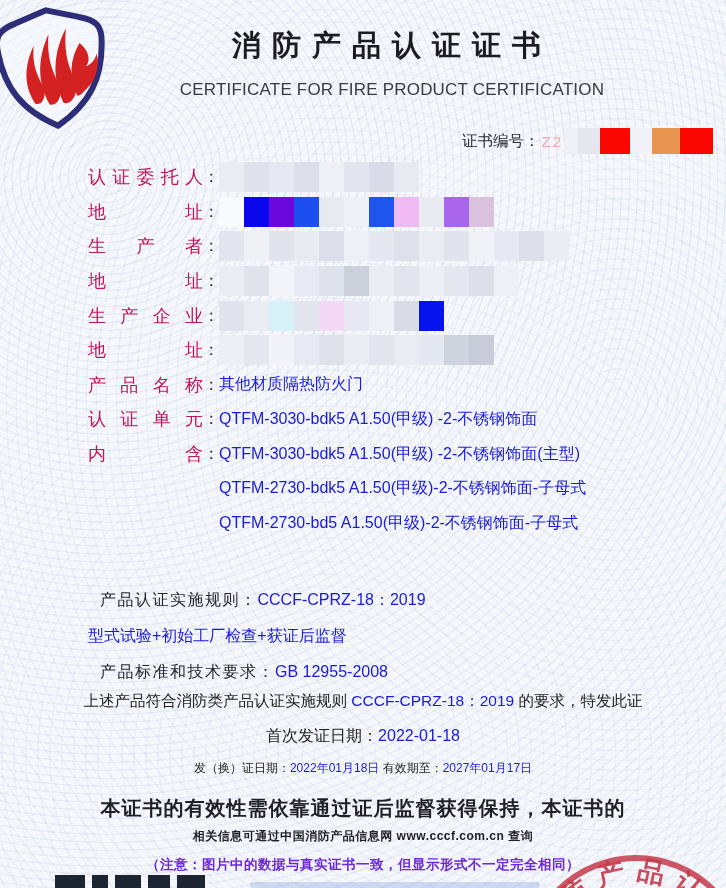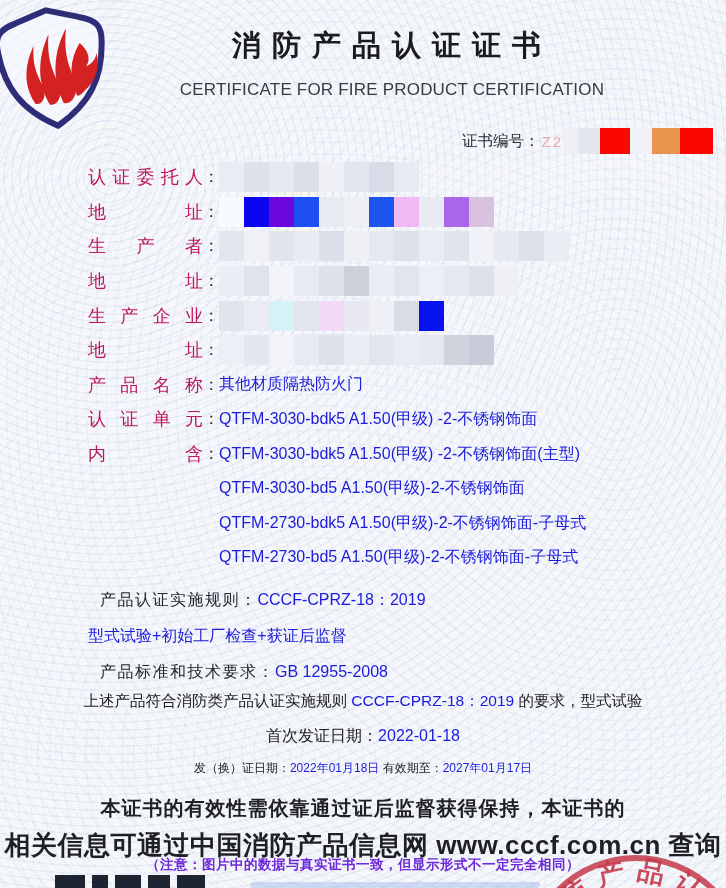--- a/index.html
+++ b/index.html
@@ -39,21 +39,21 @@
   .rules{top:582px;left:88px;width:620px;}
   .rrow{height:36px;display:flex;align-items:center;}
   .rlabel{font-size:16px;letter-spacing:1.5px;color:#26262e;margin-left:12px;}
   
   .cline{left:0;right:0;text-align:center;font-size:15.5px;color:#222;}
   .blue{color:#1b1bd8;}
   .stmt{top:691px;}
   .firstissue{top:726px;font-size:16px;}
   .issue{top:760px;font-size:12px;}
   .foot1{top:795px;font-size:20px;font-weight:700;color:#1f1f26;letter-spacing:1px;}
-  .foot2{top:828px;font-size:26px;font-weight:700;color:#1f1f26;letter-spacing:0.5px;}
+  .foot2{top:828px;font-size:12px;font-weight:700;color:#1f1f26;letter-spacing:0.5px;}
   .note{top:856px;font-size:13.5px;font-weight:700;color:#6d28d9;letter-spacing:0.5px;}
   
   .fragment{top:875px;left:55px;height:20px;display:flex;gap:7px;}
   .fragment span{display:inline-block;background:#1d2432;height:18px;}
   .fragment .f1{width:30px;}.fragment .f2{width:16px;}.fragment .f3{width:26px;}
   .fragment .f4{width:22px;}.fragment .f5{width:28px;}
   .bluesmear{top:882px;left:250px;width:290px;height:6px;background:#9fb4e6;opacity:.45;border-radius:3px;}
   
   .seal{top:848px;left:516px;width:240px;height:240px;}
 </style>
@@ -211,23 +211,20 @@
     <span class="fvalue">QTFM-3030-bdk5 A1.50(甲级) -2-不锈钢饰面</span>
   </div>
 
   <div class="frow">
     <span class="flabel">内含</span>
       <span class="fcolon">：</span>
     <span class="fvalue">QTFM-3030-bdk5 A1.50(甲级) -2-不锈钢饰面(主型)</span>
   </div>
 
   <div class="frow unitrow">
-    <span class="fvalue">QTFM-3030-bd5 A1.50(甲级)-2-不锈钢饰面</span>
-  </div>
-  <div class="frow unitrow">
     <span class="fvalue">QTFM-2730-bdk5 A1.50(甲级)-2-不锈钢饰面-子母式</span>
   </div>
   <div class="frow unitrow">
     <span class="fvalue">QTFM-2730-bd5 A1.50(甲级)-2-不锈钢饰面-子母式</span>
   </div>
 </div>
 
 <div class="abs rules">
   <div class="rrow">
     <span class="rlabel">产品认证实施规则：</span>
@@ -236,21 +233,21 @@
   <div class="rrow">
     <span class="fvalue">型式试验+初始工厂检查+获证后监督</span>
   </div>
   <div class="rrow">
     <span class="rlabel">产品标准和技术要求：</span>
     <span class="fvalue">GB 12955-2008</span>
   </div>
 </div>
 
 <div class="abs cline stmt">
-  <span>上述产品符合消防类产品认证实施规则 </span><span class="blue">CCCF-CPRZ-18：2019</span><span> 的要求，型式试验</span>
+  <span>上述产品符合消防类产品认证实施规则 </span><span class="blue">CCCF-CPRZ-18：2019</span><span> 的要求，特发此证</span>
 </div>
 
 <div class="abs cline firstissue">
   <span>首次发证日期：</span><span class="blue">2022-01-18</span>
 </div>
 
 <div class="abs cline issue">
   <span>发（换）证日期：</span><span class="blue">2022年01月18日</span><span> 有效期至：</span><span class="blue">2027年01月17日</span>
 </div>
 

